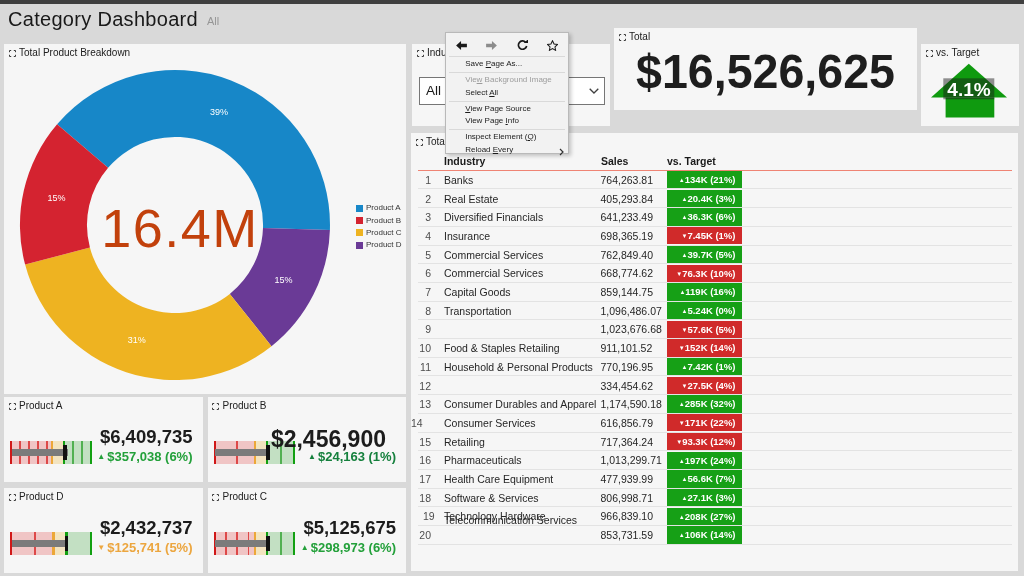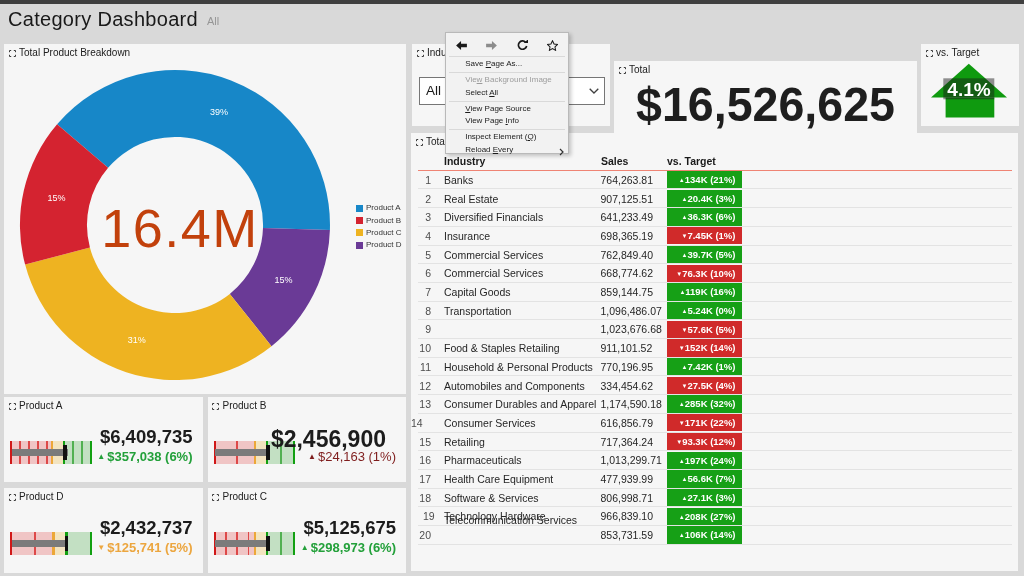--- a/index.html
+++ b/index.html
@@ -42,21 +42,21 @@
       <path d="M0.5 2.2 V0.5 H2.2 M4.8 0.5 H6.5 V2.2 M6.5 4.8 V6.5 H4.8 M2.2 6.5 H0.5 V4.8" fill="none" stroke="#3c3c3c" stroke-width="1"></path>
     </svg>
     <div style="position:absolute;left:15px;top:2.5px;font-size:10px;color:#202020;white-space:nowrap">Industry</div>
 <div style="position:absolute;left:7.3px;top:33px;width:186px;height:28px;background:#fff;border:1px solid #767676;box-sizing:border-box"></div>
 <div style="position:absolute;left:14px;top:39px;font-size:13.5px;color:#1a1a1a">All</div>
 <svg style="position:absolute;left:177px;top:44px" width="10" height="6" viewBox="0 0 10 6">
       <polyline points="0.7,0.7 5,5 9.3,0.7" fill="none" stroke="#404040" stroke-width="1.3"></polyline>
     </svg>
 </div>
 
-<div class="card" style="left:614px;top:61px;width:303px;height:82px">
+<div class="card" style="left:614px;top:28px;width:303px;height:82px">
 <svg style="position:absolute;left:4.5px;top:5.5px" width="7" height="7" viewBox="0 0 7 7">
       <path d="M0.5 2.2 V0.5 H2.2 M4.8 0.5 H6.5 V2.2 M6.5 4.8 V6.5 H4.8 M2.2 6.5 H0.5 V4.8" fill="none" stroke="#3c3c3c" stroke-width="1"></path>
     </svg>
     <div style="position:absolute;left:15px;top:2.5px;font-size:10px;color:#202020;white-space:nowrap">Total</div>
 <div style="position:absolute;right:22px;top:16px;font-size:48px;font-weight:bold;color:#1e1e1e;white-space:nowrap;transform:scaleX(0.97);transform-origin:right center">$16,526,625</div>
 </div>
 
 <div class="card" style="left:921px;top:44px;width:98px;height:82px">
 <svg style="position:absolute;left:4.5px;top:5.5px" width="7" height="7" viewBox="0 0 7 7">
       <path d="M0.5 2.2 V0.5 H2.2 M4.8 0.5 H6.5 V2.2 M6.5 4.8 V6.5 H4.8 M2.2 6.5 H0.5 V4.8" fill="none" stroke="#3c3c3c" stroke-width="1"></path>
@@ -80,21 +80,21 @@
 <div style="position:absolute;left:256px;top:19px;font-size:10.5px;font-weight:bold;color:#1a1a1a;line-height:18.8px">vs. Target</div>
 <div style="position:absolute;left:7px;top:37px;width:594px;height:1.3px;background:#ef8474"></div>
 <div style="position:absolute;left:7px;top:37.8px;width:594px;height:18.7px;border-bottom:1px solid #e3e3e3;box-sizing:border-box"></div>
 <div class="tc" style="left:0;top:37.8px;width:20px;text-align:right;color:#4d4d4d">1</div>
 <div class="tc" style="left:33px;top:37.8px;color:#262626">Banks</div>
 <div class="tc" style="left:189.5px;top:37.8px;color:#262626">764,263.81</div>
 <div style="position:absolute;left:256px;top:38.0px;width:75px;height:17.4px;background:#16a016;color:#fff;font-size:9.5px;font-weight:bold;text-align:right;line-height:17.4px;box-sizing:border-box;padding-right:6.5px;white-space:nowrap"><span style="font-size:6px;vertical-align:1px">▲</span>134K (21%)</div>
 <div style="position:absolute;left:7px;top:56.5px;width:594px;height:18.7px;border-bottom:1px solid #e3e3e3;box-sizing:border-box"></div>
 <div class="tc" style="left:0;top:56.5px;width:20px;text-align:right;color:#4d4d4d">2</div>
 <div class="tc" style="left:33px;top:56.5px;color:#262626">Real Estate</div>
-<div class="tc" style="left:189.5px;top:56.5px;color:#262626">907,125.51</div>
+<div class="tc" style="left:189.5px;top:56.5px;color:#262626">405,293.84</div>
 <div style="position:absolute;left:256px;top:56.7px;width:75px;height:17.4px;background:#16a016;color:#fff;font-size:9.5px;font-weight:bold;text-align:right;line-height:17.4px;box-sizing:border-box;padding-right:6.5px;white-space:nowrap"><span style="font-size:6px;vertical-align:1px">▲</span>20.4K (3%)</div>
 <div style="position:absolute;left:7px;top:75.2px;width:594px;height:18.7px;border-bottom:1px solid #e3e3e3;box-sizing:border-box"></div>
 <div class="tc" style="left:0;top:75.2px;width:20px;text-align:right;color:#4d4d4d">3</div>
 <div class="tc" style="left:33px;top:75.2px;color:#262626">Diversified Financials</div>
 <div class="tc" style="left:189.5px;top:75.2px;color:#262626">641,233.49</div>
 <div style="position:absolute;left:256px;top:75.4px;width:75px;height:17.4px;background:#16a016;color:#fff;font-size:9.5px;font-weight:bold;text-align:right;line-height:17.4px;box-sizing:border-box;padding-right:6.5px;white-space:nowrap"><span style="font-size:6px;vertical-align:1px">▲</span>36.3K (6%)</div>
 <div style="position:absolute;left:7px;top:93.9px;width:594px;height:18.7px;border-bottom:1px solid #e3e3e3;box-sizing:border-box"></div>
 <div class="tc" style="left:0;top:93.9px;width:20px;text-align:right;color:#4d4d4d">4</div>
 <div class="tc" style="left:33px;top:93.9px;color:#262626">Insurance</div>
 <div class="tc" style="left:189.5px;top:93.9px;color:#262626">698,365.19</div>
@@ -128,21 +128,20 @@
 <div class="tc" style="left:33px;top:206.1px;color:#262626">Food &amp; Staples Retailing</div>
 <div class="tc" style="left:189.5px;top:206.1px;color:#262626">911,101.52</div>
 <div style="position:absolute;left:256px;top:206.3px;width:75px;height:17.4px;background:#d02a2a;color:#fff;font-size:9.5px;font-weight:bold;text-align:right;line-height:17.4px;box-sizing:border-box;padding-right:6.5px;white-space:nowrap"><span style="font-size:6px;vertical-align:1px">▼</span>152K (14%)</div>
 <div style="position:absolute;left:7px;top:224.8px;width:594px;height:18.7px;border-bottom:1px solid #e3e3e3;box-sizing:border-box"></div>
 <div class="tc" style="left:0;top:224.8px;width:20px;text-align:right;color:#4d4d4d">11</div>
 <div class="tc" style="left:33px;top:224.8px;color:#262626">Household &amp; Personal Products</div>
 <div class="tc" style="left:189.5px;top:224.8px;color:#262626">770,196.95</div>
 <div style="position:absolute;left:256px;top:225.0px;width:75px;height:17.4px;background:#16a016;color:#fff;font-size:9.5px;font-weight:bold;text-align:right;line-height:17.4px;box-sizing:border-box;padding-right:6.5px;white-space:nowrap"><span style="font-size:6px;vertical-align:1px">▲</span>7.42K (1%)</div>
 <div style="position:absolute;left:7px;top:243.5px;width:594px;height:18.7px;border-bottom:1px solid #e3e3e3;box-sizing:border-box"></div>
 <div class="tc" style="left:0;top:243.5px;width:20px;text-align:right;color:#4d4d4d">12</div>
-<div class="tc" style="left:33px;top:243.5px;color:#262626">Automobiles and Components</div>
 <div class="tc" style="left:189.5px;top:243.5px;color:#262626">334,454.62</div>
 <div style="position:absolute;left:256px;top:243.7px;width:75px;height:17.4px;background:#d02a2a;color:#fff;font-size:9.5px;font-weight:bold;text-align:right;line-height:17.4px;box-sizing:border-box;padding-right:6.5px;white-space:nowrap"><span style="font-size:6px;vertical-align:1px">▼</span>27.5K (4%)</div>
 <div style="position:absolute;left:7px;top:262.2px;width:594px;height:18.7px;border-bottom:1px solid #e3e3e3;box-sizing:border-box"></div>
 <div class="tc" style="left:0;top:262.2px;width:20px;text-align:right;color:#4d4d4d">13</div>
 <div class="tc" style="left:33px;top:262.2px;color:#262626">Consumer Durables and Apparel</div>
 <div class="tc" style="left:189.5px;top:262.2px;color:#262626">1,174,590.18</div>
 <div style="position:absolute;left:256px;top:262.4px;width:75px;height:17.4px;background:#16a016;color:#fff;font-size:9.5px;font-weight:bold;text-align:right;line-height:17.4px;box-sizing:border-box;padding-right:6.5px;white-space:nowrap"><span style="font-size:6px;vertical-align:1px">▲</span>285K (32%)</div>
 <div style="position:absolute;left:7px;top:280.9px;width:594px;height:18.7px;border-bottom:1px solid #e3e3e3;box-sizing:border-box"></div>
 <div class="tc" style="left:0;top:280.9px;width:20px;text-align:left;color:#4d4d4d">14</div>
 <div class="tc" style="left:33px;top:280.9px;color:#262626">Consumer Services</div>
@@ -217,21 +216,21 @@
       <div style="position:absolute;left:42px;top:0;width:10.3px;height:23.5px;background:#f3e4c0"></div>
       <div style="position:absolute;left:52.3px;top:0;width:1.9px;height:23.5px;background:#12a012"></div>
       <div style="position:absolute;left:54.2px;top:0;width:27.3px;height:23.5px;background:#c3e0c3"></div>
       <div style="position:absolute;left:79.5px;top:0;width:2.0px;height:23.5px;background:#12a012"></div>
       <div style="position:absolute;left:22px;top:0;width:1.8px;height:23.5px;background:#dd4949"></div>
       <div style="position:absolute;left:65.9px;top:0;width:1.8px;height:23.5px;background:#52b052"></div>
       <div style="position:absolute;left:1.5px;top:8.6px;width:52.2px;height:6.7px;background:#7b7b7b"></div>
       <div style="position:absolute;left:52.3px;top:4.4px;width:3.4px;height:15.1px;background:#111"></div>
     </div>
 <div style="position:absolute;right:20px;top:29px;font-size:23px;font-weight:bold;color:#1c1c1c;white-space:nowrap">$2,456,900</div>
-<div style="position:absolute;right:10px;top:51.5px;font-size:13px;font-weight:normal;color:#7f1d1d;white-space:nowrap"><span style="font-size:8px;vertical-align:1.5px;margin-right:2px">▲</span>$24,163 (1%)</div>
+<div style="position:absolute;right:10px;top:51.5px;font-size:13px;font-weight:bold;color:#15803d;white-space:nowrap"><span style="font-size:8px;vertical-align:1.5px;margin-right:2px">▲</span>$24,163 (1%)</div>
 </div>
 <div class="card" style="left:4px;top:488px;width:198.5px;height:84.5px">
 <svg style="position:absolute;left:4.5px;top:5.5px" width="7" height="7" viewBox="0 0 7 7">
       <path d="M0.5 2.2 V0.5 H2.2 M4.8 0.5 H6.5 V2.2 M6.5 4.8 V6.5 H4.8 M2.2 6.5 H0.5 V4.8" fill="none" stroke="#3c3c3c" stroke-width="1"></path>
     </svg>
     <div style="position:absolute;left:15px;top:2.5px;font-size:10px;color:#202020;white-space:nowrap">Product D</div>
 <div style="position:absolute;left:6.4px;top:43.5px;width:81.2px;height:23.5px">
       <div style="position:absolute;left:0px;top:0;width:2.0px;height:23.5px;background:#d01818"></div>
       <div style="position:absolute;left:2px;top:0;width:40.1px;height:23.5px;background:#f0c5c5"></div>
       <div style="position:absolute;left:42.1px;top:0;width:2.4px;height:23.5px;background:#eca738"></div>

